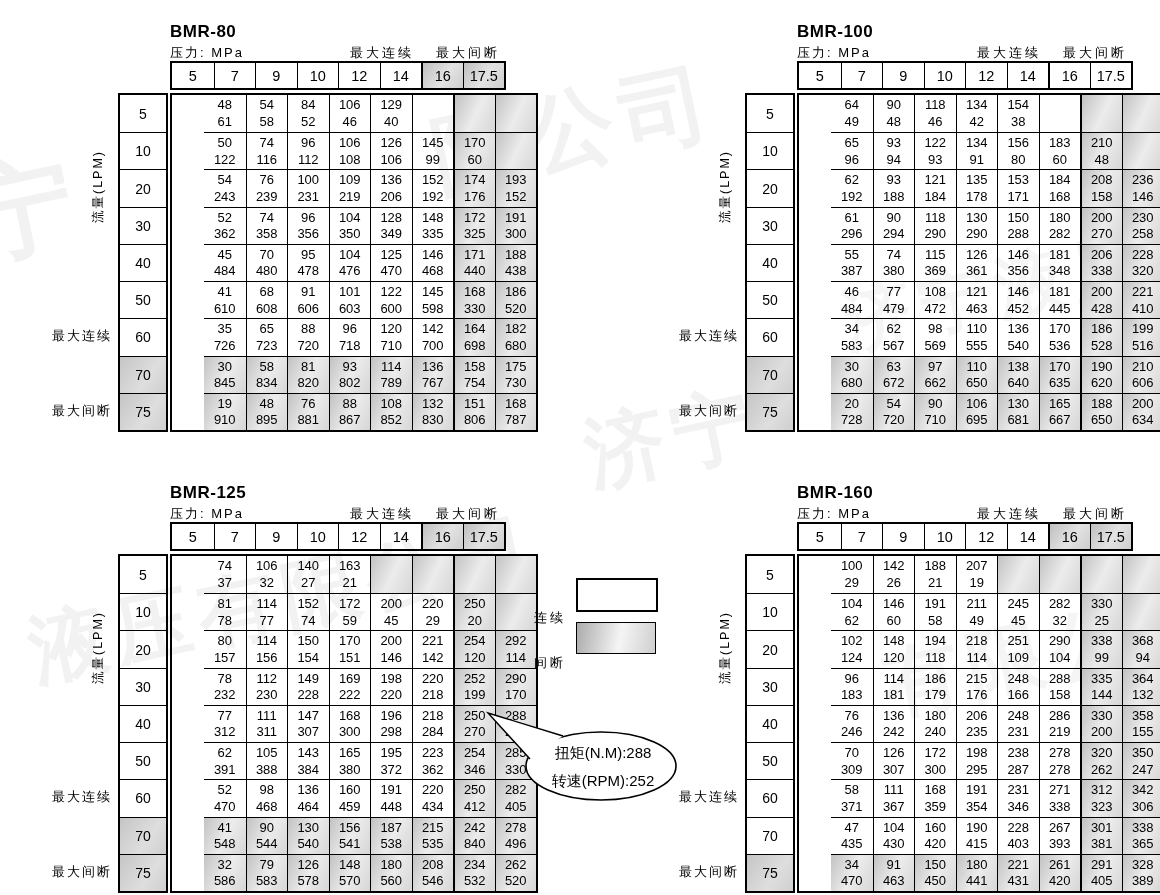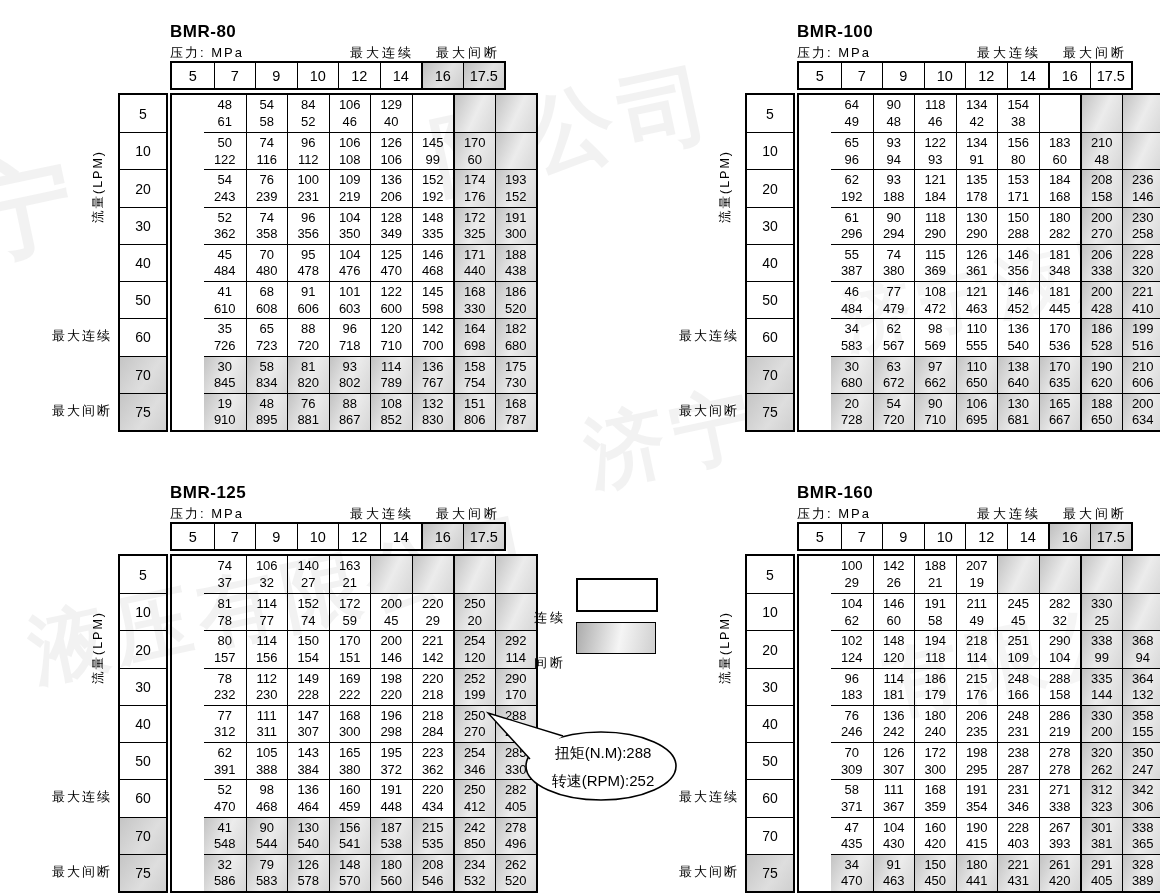--- a/index.html
+++ b/index.html
@@ -962,21 +962,21 @@
         <div class="cell sh">
           <span class="t">187</span>
           <span class="s">538</span>
         </div>
         <div class="cell sh">
           <span class="t">215</span>
           <span class="s">535</span>
         </div>
         <div class="cell sh hl">
           <span class="t">242</span>
-          <span class="s">850</span>
+          <span class="s">840</span>
         </div>
         <div class="cell sh">
           <span class="t">278</span>
           <span class="s">496</span>
         </div>
         <div class="cell sh">
           <span class="t">32</span>
           <span class="s">586</span>
         </div>
         <div class="cell sh">

